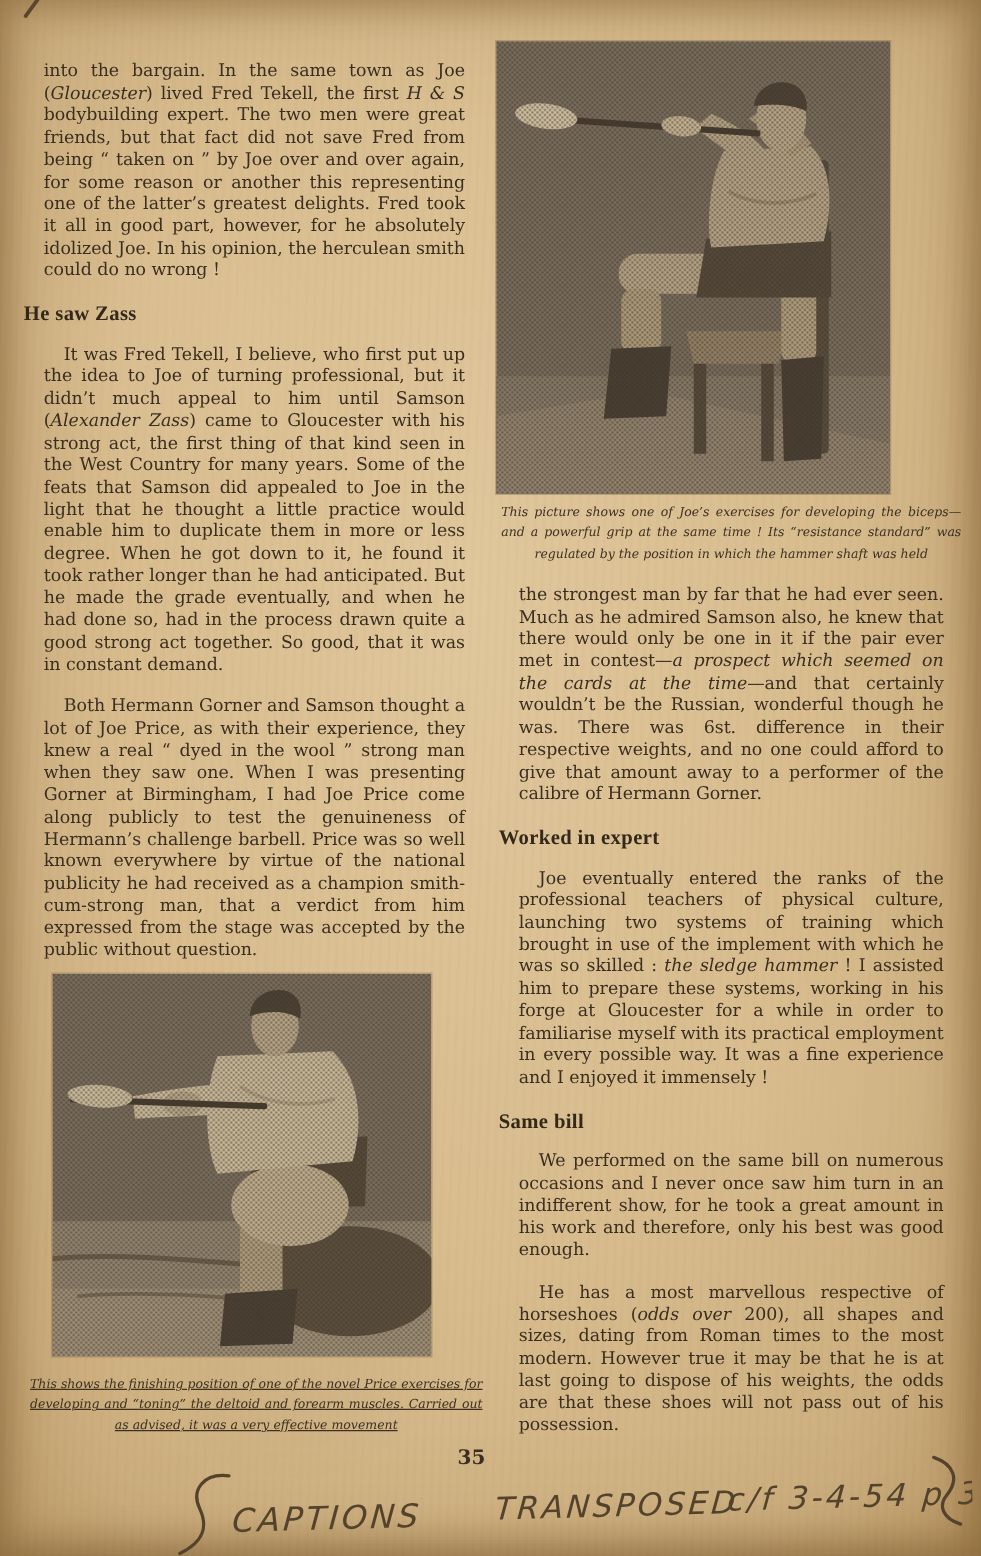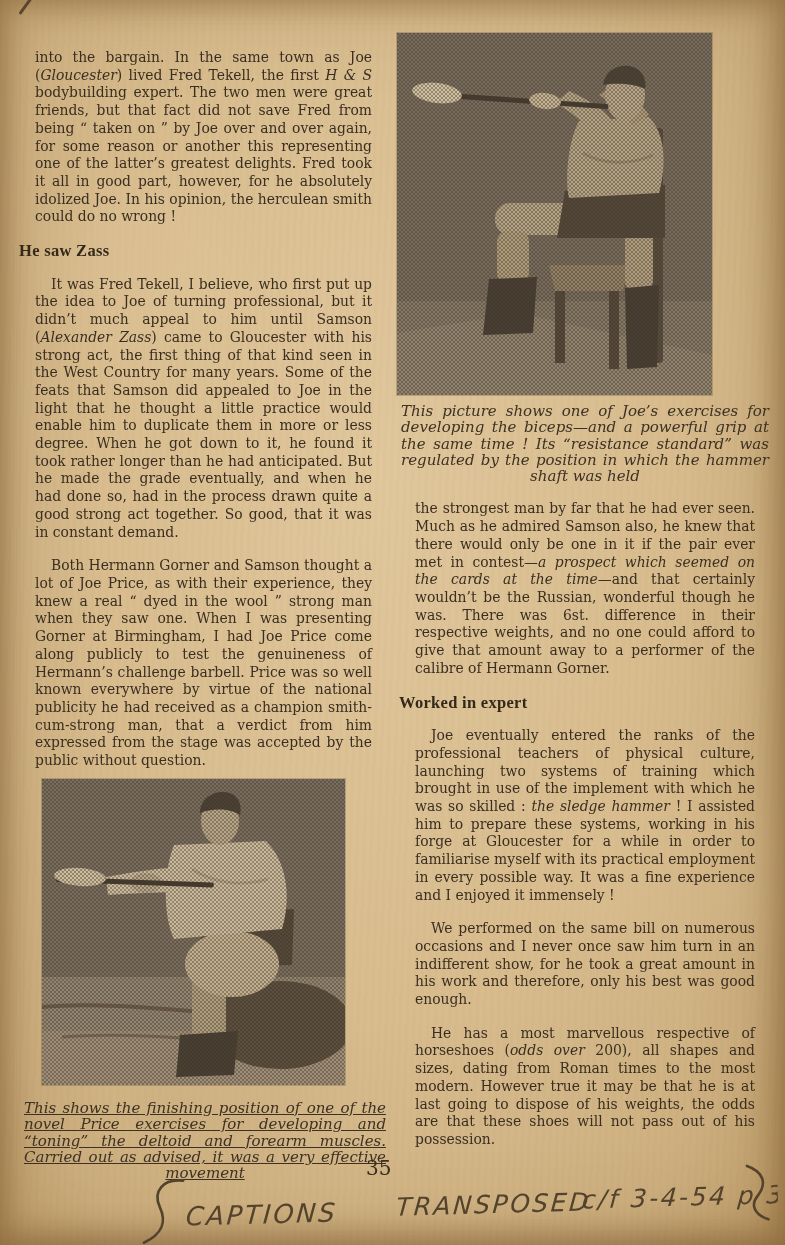--- a/index.html
+++ b/index.html
@@ -21,30 +21,30 @@
       repeating-linear-gradient(92deg, rgba(115,82,42,.03) 0 3px, transparent 3px 7px);
   }
   .pen-mark {
     position:absolute; left:24px; top:-4px; width:3px; height:20px;
     background:#4a3926; transform:rotate(36deg); border-radius:2px; opacity:.85;
   }
   .body-text { font-size:13.9px; line-height:17.7px; text-align:justify; }
   .body-text p { margin:16px; text-indent:16px; }
   .body-text p.no-indent { text-indent:0; }
   .sec-head { font-size:16.5px; font-weight:bold; letter-spacing:.3px; margin:11px 0 7px 0; color:#332819;font-family:Liberation Serif, serif; }
-  .caption { font-style:italic; font-size:15px; line-height:16.3px; text-align:justify; text-align-last:center; color:#3d3123; }
+  .caption { font-style:italic; font-size:10px; line-height:16.3px; text-align:justify; text-align-last:center; color:#3d3123; }
   .col-left-text  { position:absolute; left:19px;  top:33px;  width:369px; }
   .col-right-text { position:absolute; left:399px; top:403px; width:372px; }
   .cap-right { margin:0 2px 0 2px; }
   .rp1 { margin-top:17px; }
   .rp2 { margin-top:1px; }
   .photo { position:absolute; outline:1px solid rgba(70,58,44,.25); }
   .photo svg { display:block; }
   .caption-left { position:absolute; left:24px; top:1100px; width:362px;text-decoration:underline; }
-  .page-number { position:absolute; left:366px; top:1156px; font-size:20px; color:#3a2e21; }
+  .page-number { position:absolute; left:366px; top:1156px; font-size:16px; color:#3a2e21;font-weight:bold; }
   .handwriting { position:absolute; left:138px; top:1168px; width:640px; height:77px; transform:rotate(-1.6deg); }
   .handwriting text {
     font-family:"DejaVu Sans","Liberation Sans",sans-serif; font-style:italic;
     fill:#53422c; letter-spacing:2.5px;
   }
 </style>
 </head>
 <body>
 
 <div class="page">
@@ -100,20 +100,21 @@
       <rect x="0" y="0" width="315" height="362" fill="url(#htR)"></rect>
       <rect x="0" y="0" width="315" height="362" fill="#d8bc8e" opacity="0.10"></rect>
     </svg>
   </div>
 
   <div class="col-right-text body-text">
     <div class="caption cap-right">This picture shows one of Joe’s exercises for developing the biceps—and a powerful grip at the same time !  Its “resistance standard” was regulated by the position in which the hammer shaft was held</div>
     <p class="no-indent rp1"><span>the strongest man by far that he had ever seen.  Much as he admired Samson also, he knew that there would only be one in it if the pair ever met in contest—</span><i>a prospect which seemed on the cards at the time</i><span>—and that certainly wouldn’t be the Russian, wonderful though he was.  There was 6st. difference in their respective weights, and no one could afford to give that amount away to a performer of the calibre of Hermann Gorner.</span></p>
     <div class="sec-head" style="margin-top:13px;">Worked in expert</div>
     <p class="rp2"><span>Joe eventually entered the ranks of the professional teachers of physical culture, launching two systems of training which brought in use of the implement with which he was so skilled :  </span><i>the sledge hammer</i><span> !  I assisted him to prepare these systems, working in his forge at Gloucester for a while in order to familiarise myself with its practical employment in every possible way.  It was a fine experience and I enjoyed it immensely !</span></p>
+    <div class="sec-head" style="margin-top:15px;">Same bill</div>
     <p>We performed on the same bill on numerous occasions and I never once saw him turn in an indifferent show, for he took a great amount in his work and therefore, only his best was good enough.</p>
     <p><span>He has a most marvellous respective of horseshoes (</span><i>odds over</i><span> 200), all shapes and sizes, dating from Roman times to the most modern.  However true it may be that he is at last going to dispose of his weights, the odds are that these shoes will not pass out of his possession.</span></p>
   </div>
 
   <div class="photo" style="left:42px; top:779px; width:303px; height:306px;">
     <svg width="303" height="306" viewBox="0 0 303 306">
       <defs>
         <pattern id="htL" width="4" height="4" patternUnits="userSpaceOnUse">
           <circle cx="1" cy="1" r="1.02" fill="#27211a" opacity="0.50"></circle>
           <circle cx="3" cy="3" r="1.02" fill="#27211a" opacity="0.50"></circle>

